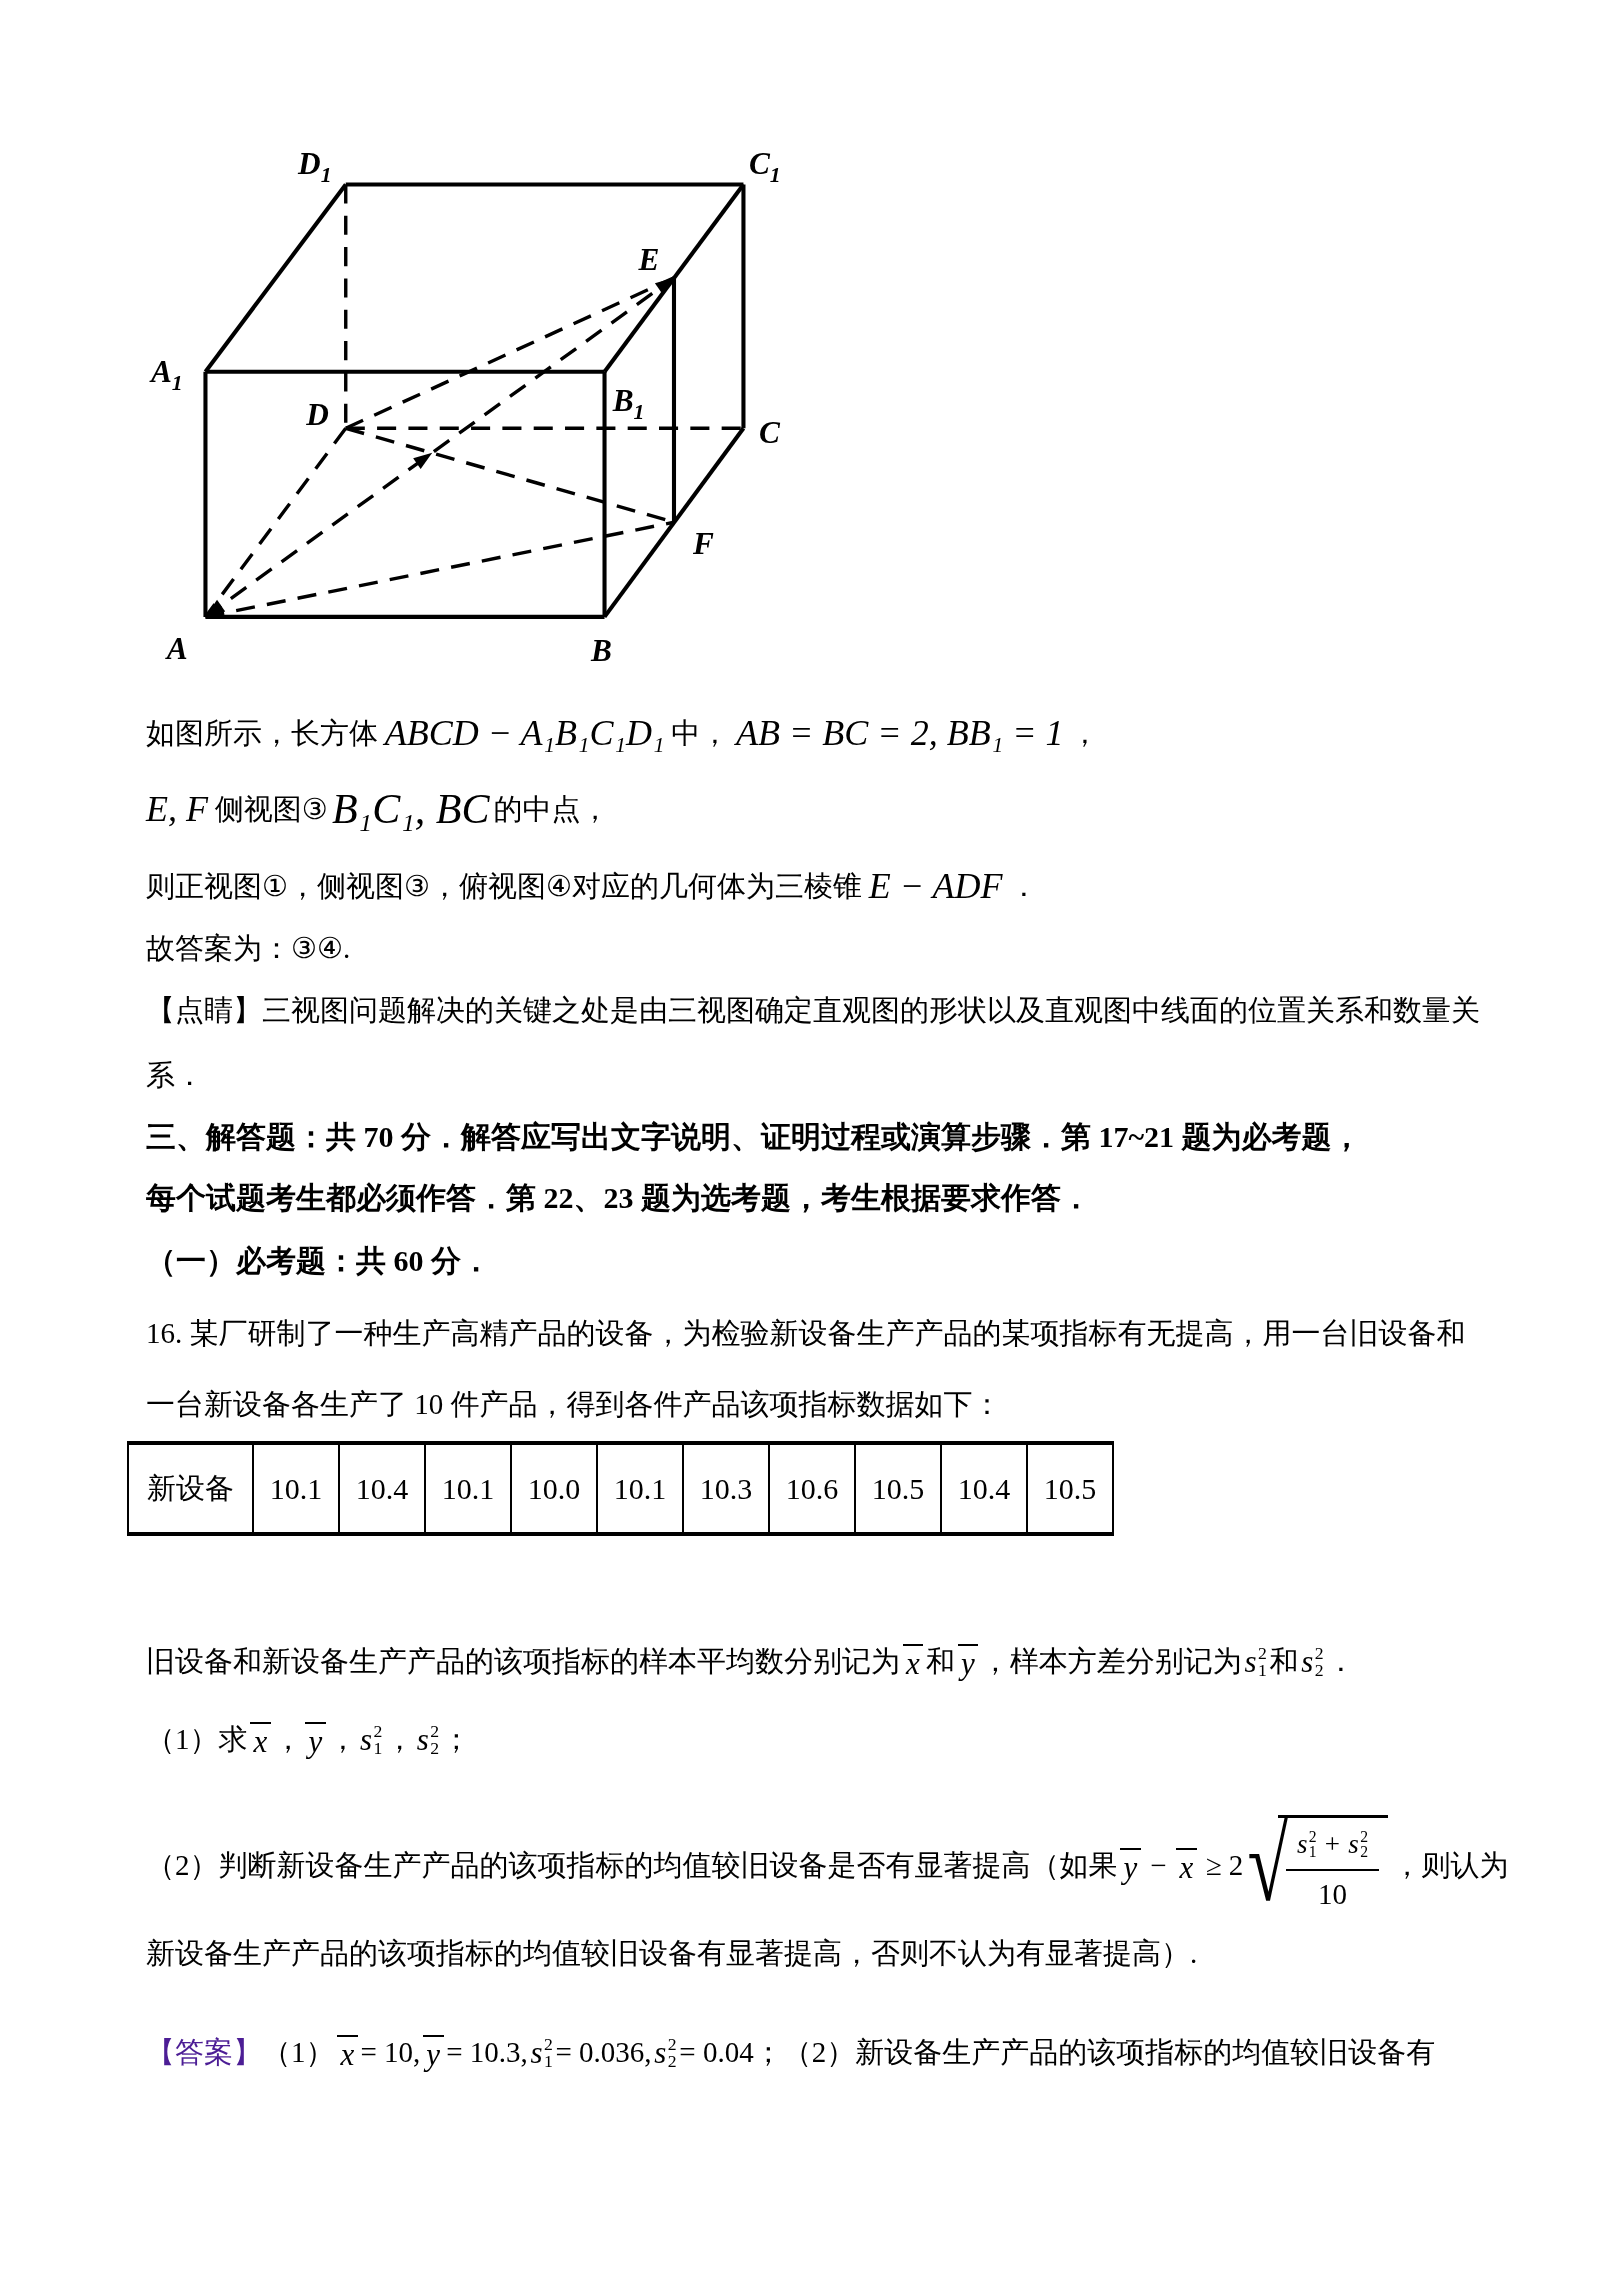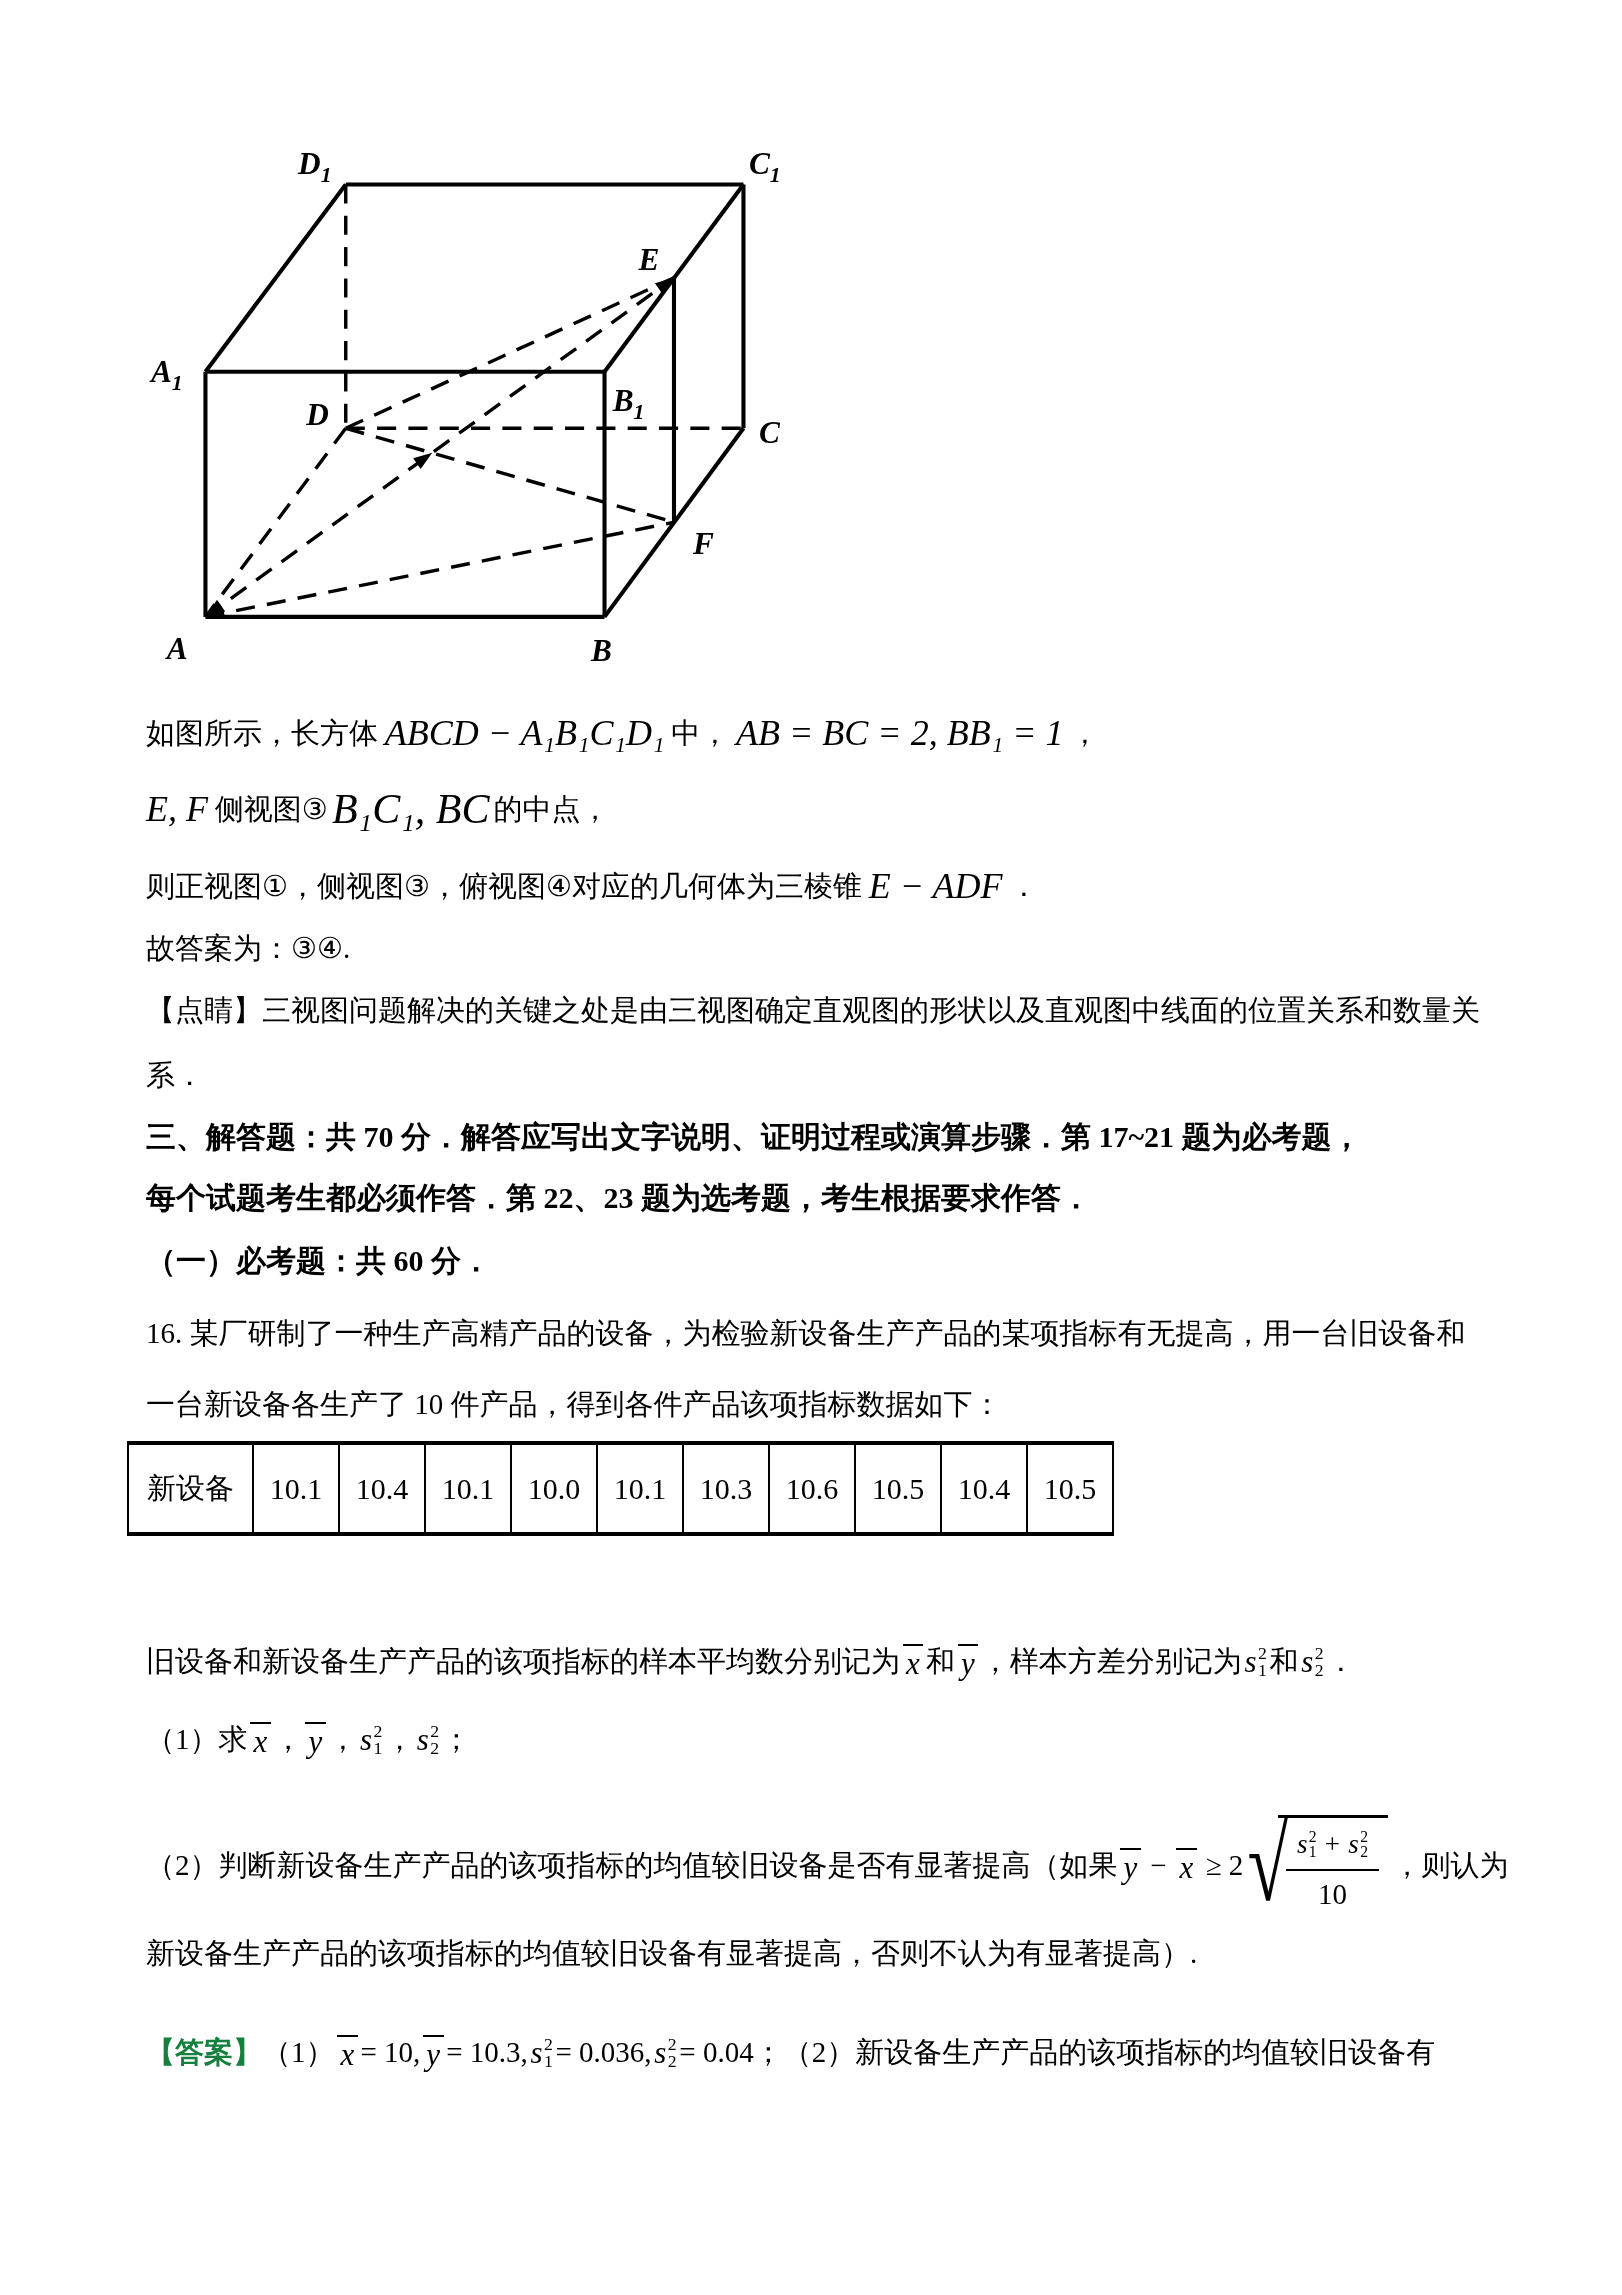--- a/index.html
+++ b/index.html
@@ -8,21 +8,21 @@
     position:relative;overflow:hidden;
     font-family:"Liberation Serif","DejaVu Serif","DejaVu Sans",serif;
   }
   .line{
     position:absolute;left:146px;
     display:flex;align-items:center;white-space:pre;
     font-size:29px;line-height:1.45;
   }
   .cn{font-family:"Liberation Serif","DejaVu Serif","DejaVu Sans",serif;}
   .bold{font-weight:bold;font-size:30px;}
-  .blue{color:#15803d;font-weight:bold;}
+  .blue{color:#4c1d95;font-weight:normal;}
   .math{font-style:italic;font-size:36px;margin:0 6.8px;font-family:"Liberation Serif","DejaVu Serif",serif;}
   .big{font-size:42px;margin:0 4.1px;}
   .mo{margin:0 6.8px;font-style:normal;}
   .mn{font-style:normal;}
   
   .ovl{
     display:inline-block;border-top:2px solid #000;padding:2px 3.4px 0 3.4px;
     line-height:1;font-style:italic;font-size:31px;margin:0 2.7px;
   }
   

